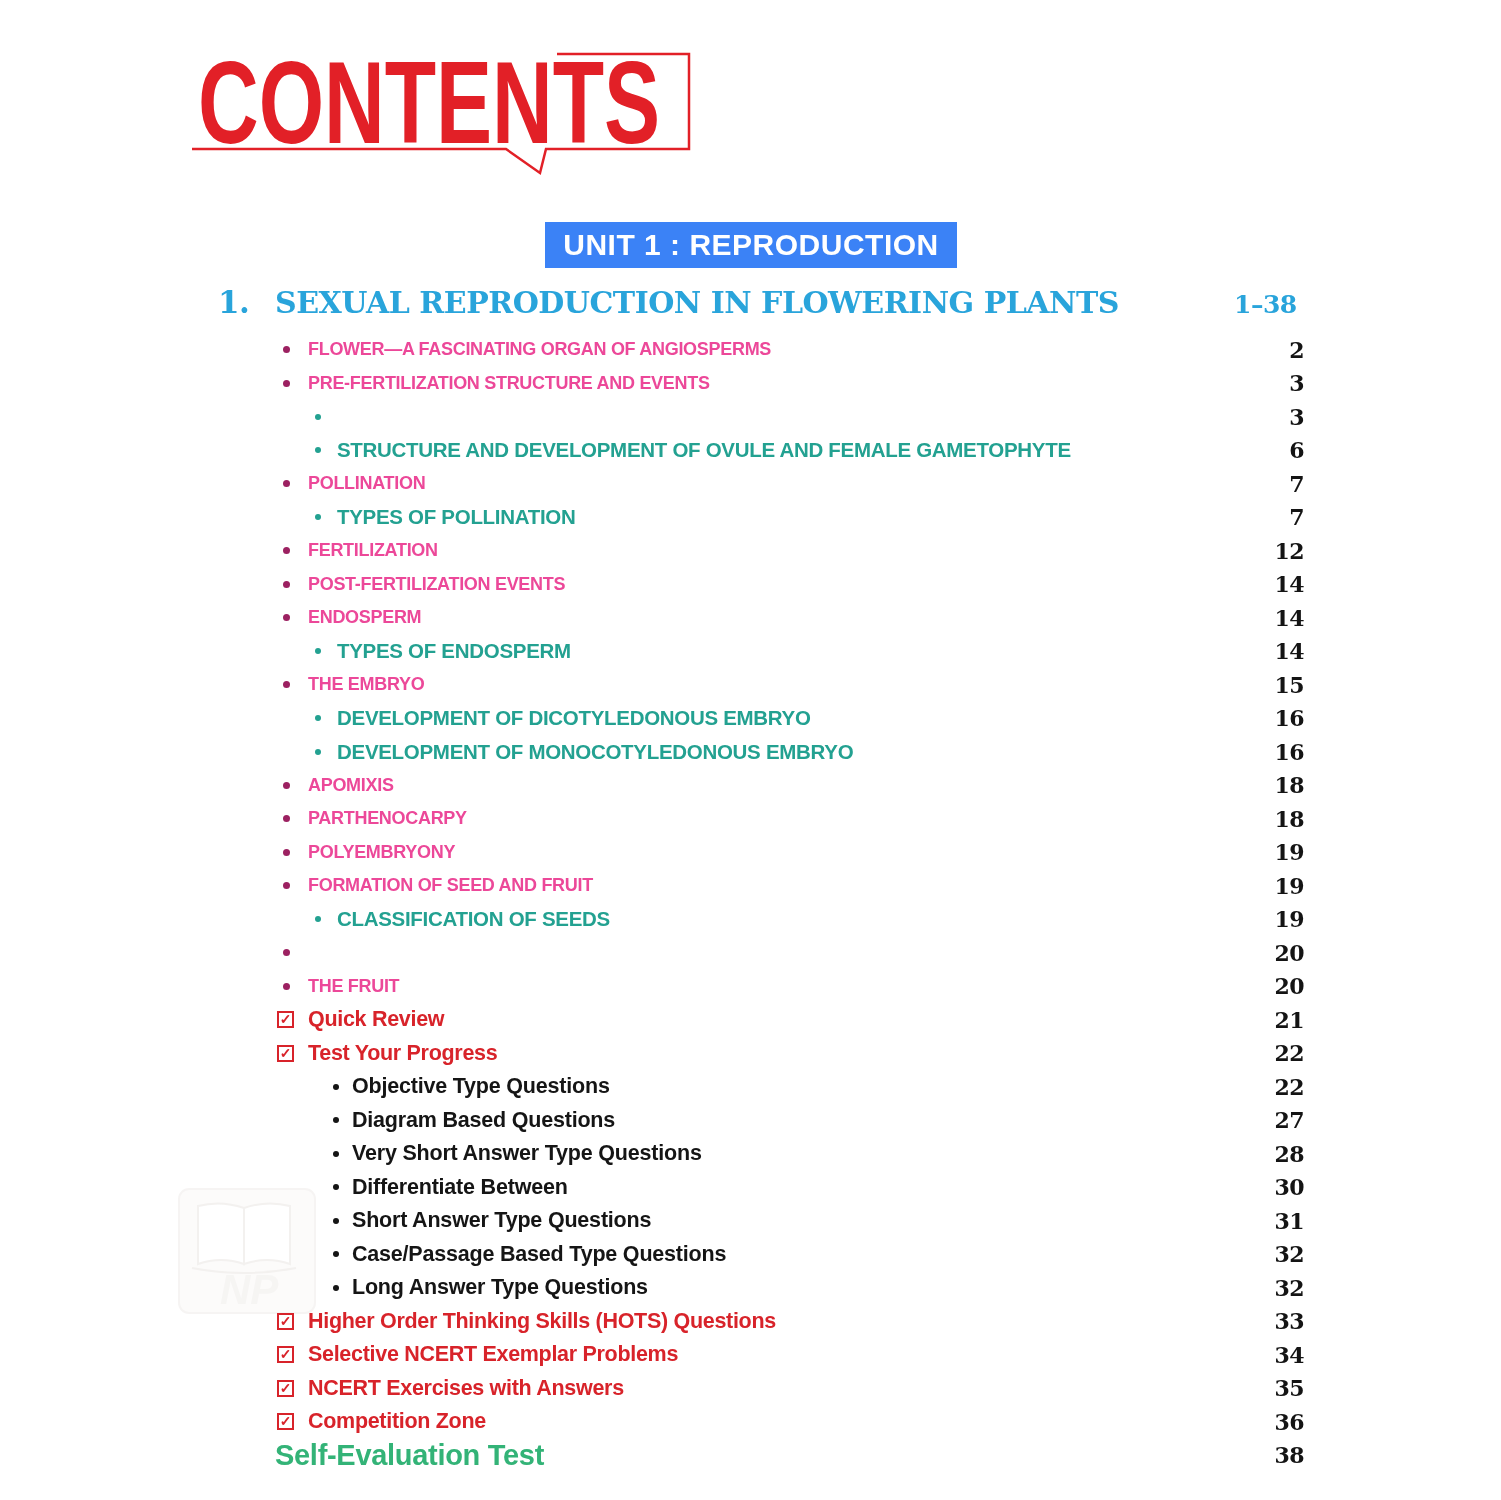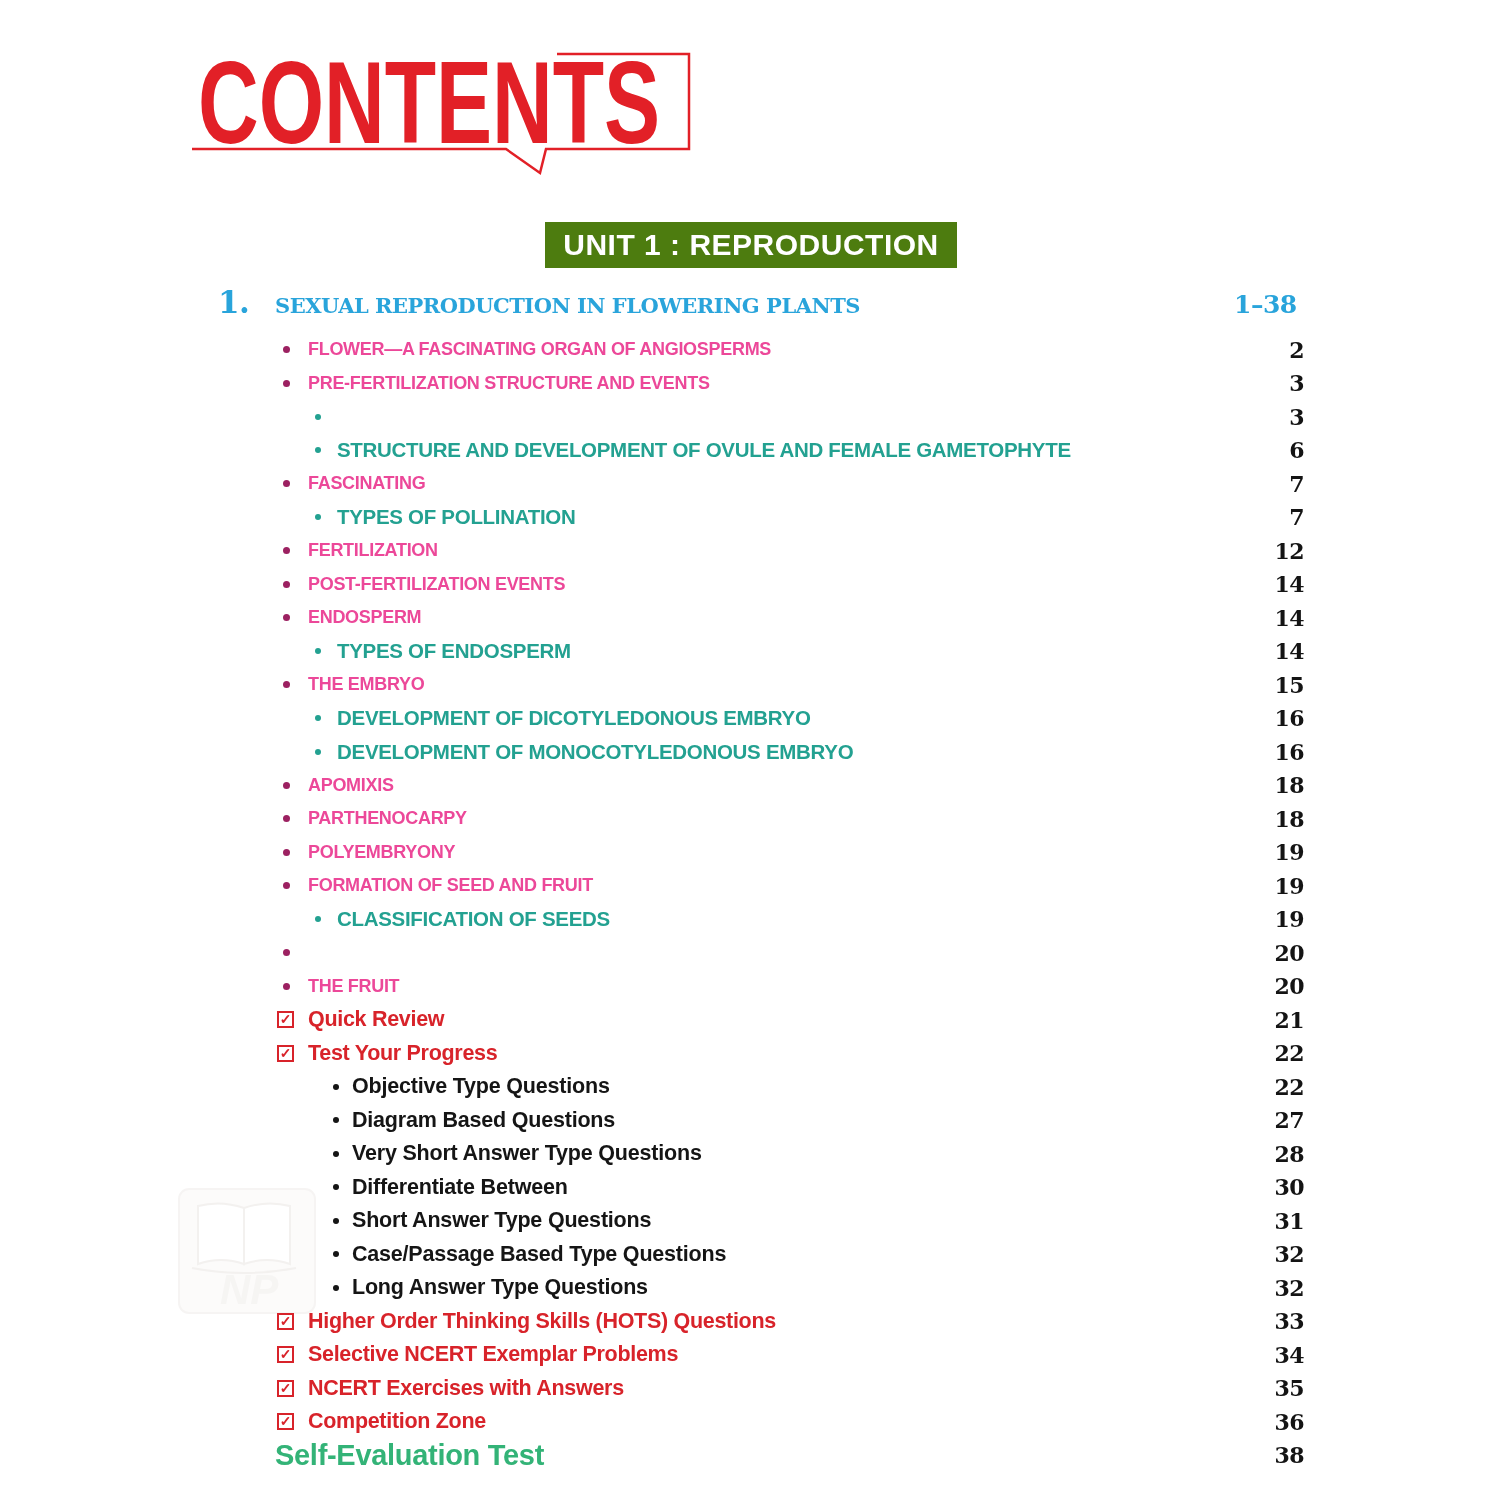--- a/index.html
+++ b/index.html
@@ -5,31 +5,31 @@
   html,body{margin:0;padding:0;}
   body{
     width:1501px;height:1500px;background:#ffffff;position:relative;
     font-family:"Liberation Sans", sans-serif;overflow:hidden;
   }
   
   .contents-logo{position:absolute;left:190px;top:45px;width:520px;height:140px;}
   
   .unit-banner{
     position:absolute;left:545px;top:222px;width:412px;height:46px;
-    background:#4d7c0f;color:#ffffff;display:flex;align-items:center;justify-content:center;
+    background:#3b82f6;color:#ffffff;display:flex;align-items:center;justify-content:center;
     font-weight:bold;font-size:30px;letter-spacing:.5px;
   }
   
   .watermark{position:absolute;left:176px;top:1186px;width:142px;height:130px;z-index:0;opacity:.55;}
   
   .toc{position:absolute;left:218px;top:284px;width:1086px;z-index:1;}
   .toc-chapter{display:flex;align-items:baseline;height:49px;
     font-family:"DejaVu Serif", serif;font-weight:bold;color:#29A4DB;letter-spacing:-0.5px;}
   .toc-chapter .chap-num{width:57px;font-size:31px;}
-  .toc-chapter .chap-title{flex:1;font-size:21px;}
+  .toc-chapter .chap-title{flex:1;font-size:30px;}
   .toc-chapter .chap-pages{font-size:25px;text-align:left;min-width:70px;}
   .row{display:flex;align-items:center;height:33.5px;}
   .row .left{flex:1;display:flex;align-items:center;}
   .row .page{
     font-family:"DejaVu Serif", serif;font-weight:bold;font-size:22px;color:#141414;
     text-align:right;min-width:70px;letter-spacing:-0.5px;
   }
   .row .label{font-weight:bold;letter-spacing:-0.3px;white-space:nowrap;}
   .dot{border-radius:50%;flex:0 0 auto;}
   .row-topic .dot{width:7px;height:7px;background:#9C2161;margin-left:65px;margin-right:18px;}
@@ -96,21 +96,21 @@
       <div class="row row-subtopic">
         <div class="left">
           <span class="dot"></span>
           <span class="label">STRUCTURE AND DEVELOPMENT OF OVULE AND FEMALE GAMETOPHYTE</span>
         </div>
         <span class="page">6</span>
       </div>
       <div class="row row-topic">
         <div class="left">
           <span class="dot"></span>
-          <span class="label">FASCINATING</span>
+          <span class="label">POLLINATION</span>
         </div>
         <span class="page">7</span>
       </div>
       <div class="row row-subtopic">
         <div class="left">
           <span class="dot"></span>
           <span class="label">TYPES OF POLLINATION</span>
         </div>
         <span class="page">7</span>
       </div>

